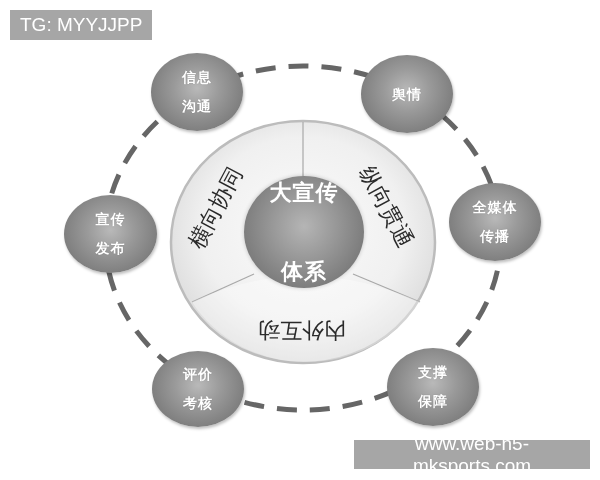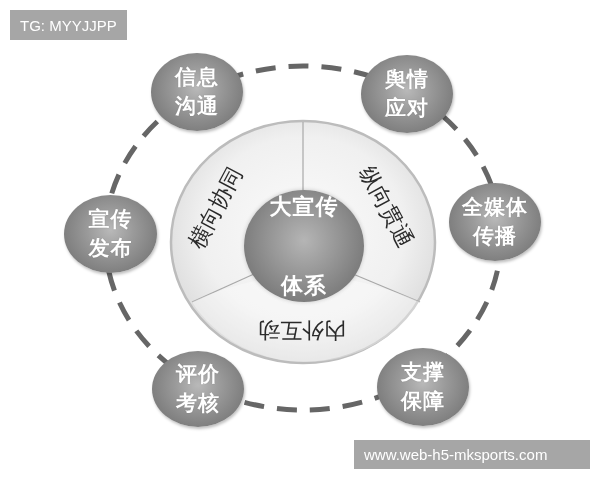--- a/index.html
+++ b/index.html
@@ -6,41 +6,41 @@
   body {
     width:600px; height:480px; overflow:hidden; background:#ffffff;
     position:relative;
     font-family: "DejaVu Sans", "Liberation Sans", sans-serif;
   }
   .stage { position:absolute; left:0; top:0; width:600px; height:480px; }
   svg.diagram { position:absolute; left:0; top:0; }
   .node {
     position:absolute; border-radius:50%;
     display:flex; flex-direction:column; align-items:center; justify-content:center;
-    color:#ffffff; font-weight:bold; font-size:21px; line-height:29px;
+    color:#ffffff; font-weight:bold; font-size:14px; line-height:29px;
     background: radial-gradient(ellipse at 50% 45%, #b9b9b9 0%, #9a9a9a 35%, #7c7c7c 75%, #6a6a6a 100%);
     box-shadow: 1px 2px 3px rgba(0,0,0,0.25);
     letter-spacing:1px;
     text-shadow: 0 0 1px rgba(0,0,0,0.25);
   }
   .node span { display:block; }
   .center-node {
     position:absolute; border-radius:50%;
     display:flex; flex-direction:column; align-items:center; justify-content:center;
     color:#ffffff; font-weight:bold; font-size:22px; line-height:31px;
     background: radial-gradient(ellipse at 50% 45%, #b5b5b5 0%, #969696 40%, #767676 80%, #676767 100%);
     box-shadow: 0 0 4px rgba(0,0,0,0.2);
     letter-spacing:1px;
   }
   .center-node span { display:block; }
   .ring-label { position:absolute; color:#2a2a2a; font-size:22px; white-space:nowrap; }
   .watermark {
     position:absolute; background:#a6a6a6; color:#ffffff;
     font-family: "Liberation Sans", "DejaVu Sans", sans-serif;
-    font-size:15px; display:flex; align-items:center; padding:0 10px;
+    font-size:19px; display:flex; align-items:center; padding:0 10px;text-align:center;
   }
 </style>
 </head>
 <body>
 
 <div class="stage">
 
   <svg class="diagram" width="600" height="480" viewBox="0 0 600 480">
     <defs>
       <radialGradient id="ringGrad" cx="50%" cy="45%" r="55%">
@@ -58,41 +58,40 @@
     <line x1="254" y1="274" x2="192" y2="302" stroke="#a8a8a8" stroke-width="1.2"></line>
     <line x1="353" y1="274" x2="420" y2="302" stroke="#a8a8a8" stroke-width="1.2"></line>
 
     <path d="M192 302 Q303 250 420 302 A132 121 0 0 1 192 302 Z" fill="#ffffff" opacity="0.35"></path>
   </svg>
 
   <div class="ring-label" style="left:172px; top:193px; transform:rotate(-62deg); transform-origin:center;">横向协同</div>
   <div class="ring-label" style="left:342px; top:192px; transform:rotate(62deg); transform-origin:center;">纵向贯通</div>
   <div class="ring-label" style="left:258px; top:315px; transform:rotate(180deg); transform-origin:center;">内外互动</div>
 
-  <div class="center-node" style="left:244px; top:190px; width:120px; height:112px;gap:48px;">
+  <div class="center-node" style="left:244px; top:176px; width:120px; height:112px;gap:48px;">
     <span>大宣传</span>
     <span>体系</span>
   </div>
 
   <div class="node" style="left:151px; top:53px; width:92px; height:78px;">
     <span>信息</span>
     <span>沟通</span>
   </div>
 
   <div class="node" style="left:361px; top:55px; width:92px; height:78px;text-align:right;">
     <span>舆情</span>
-    <span>应对</span>
   </div>
 
   <div class="node" style="left:449px; top:183px; width:92px; height:78px;">
     <span>全媒体</span>
     <span>传播</span>
   </div>
 
-  <div class="node" style="left:377px; top:348px; width:92px; height:78px;">
+  <div class="node" style="left:387px; top:348px; width:92px; height:78px;">
     <span>支撑</span>
     <span>保障</span>
   </div>
 
   <div class="node" style="left:152px; top:351px; width:92px; height:76px;text-align:center;">
     <span>评价</span>
     <span>考核</span>
   </div>
 
   <div class="node" style="left:64px; top:195px; width:93px; height:78px;text-align:right;">

